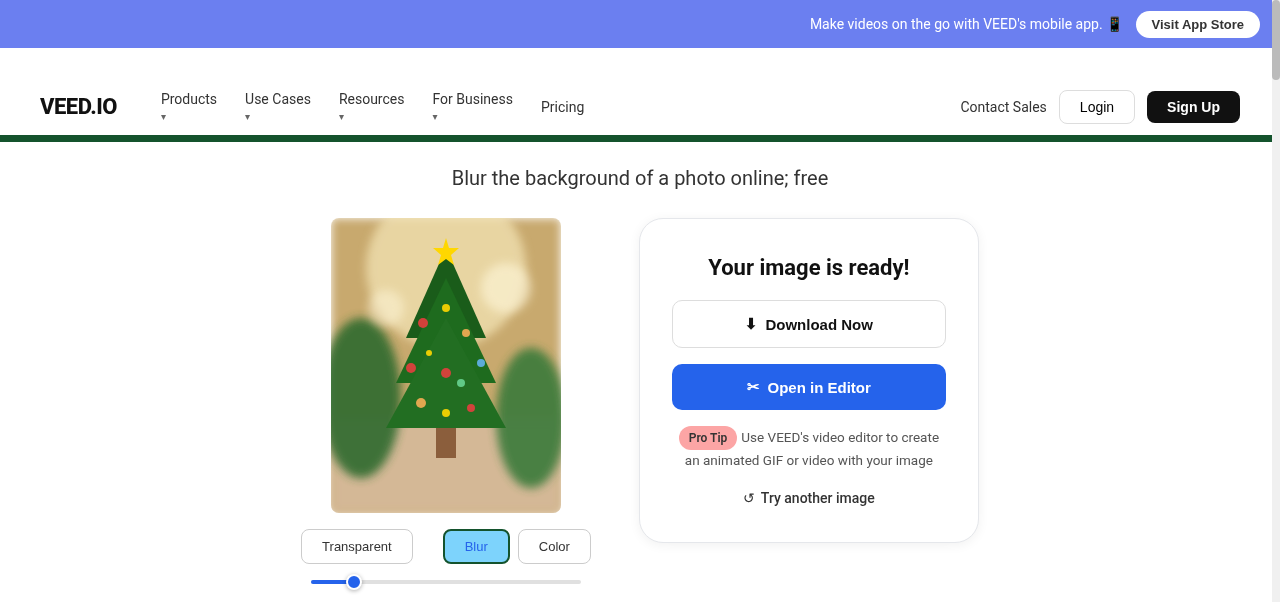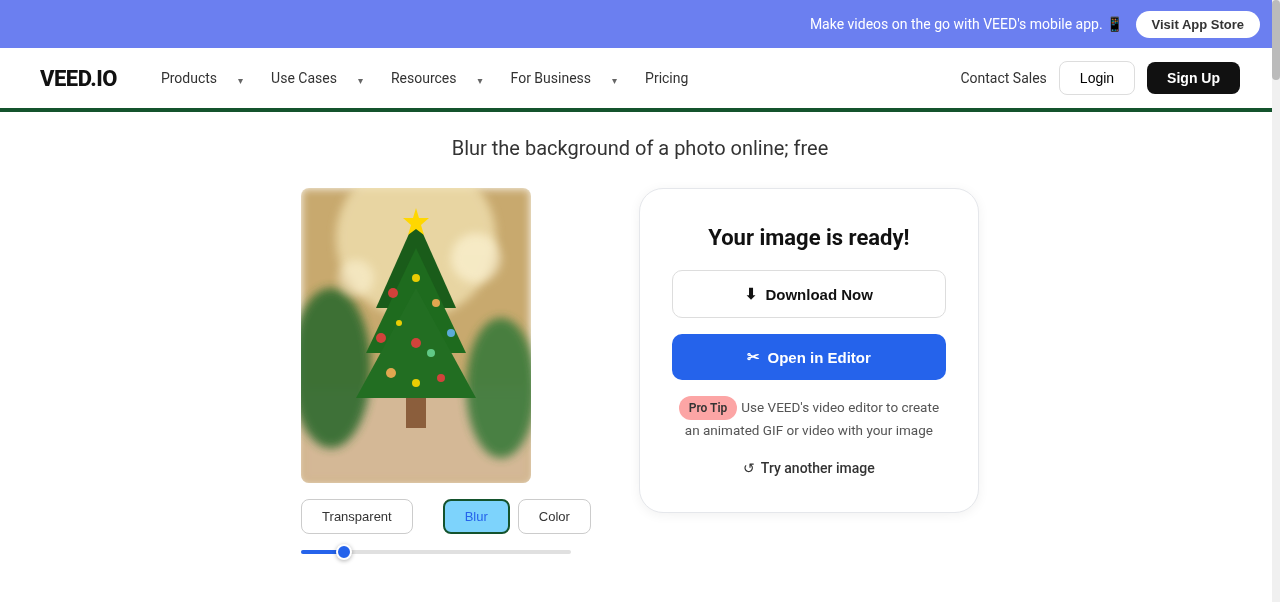--- a/index.html
+++ b/index.html
@@ -29,45 +29,47 @@
       font-weight: 600;
       cursor: pointer;
     }
 
     
     .navbar {
       display: flex;
       align-items: center;
       padding: 0 40px;
       height: 64px;
-      border-bottom: 4px solid #14532d;
+      border-bottom: 7px solid #14532d;
       gap: 0;
+      margin-top: 30px;
     }
     .logo {
       font-size: 22px;
       font-weight: 800;
       color: #111;
       margin-right: 32px;
       letter-spacing: -0.5px;
     }
     .nav-links {
       display: flex;
       align-items: center;
       gap: 4px;
       flex: 1;
     }
     .nav-item {
       display: flex;
-      align-items: flex-end;
-      gap: 21px;
+      align-items: flex-start;
+      gap: 4px;
       padding: 8px 12px;
       font-size: 14px;
       color: #333;
       cursor: pointer;
       border-radius: 6px;
+      flex-direction: column;
     }
     .nav-chevron { font-size: 10px; color: #666; }
     .nav-pricing { padding: 8px 12px; font-size: 14px; color: #333; cursor: pointer; }
     .nav-right {
       display: flex;
       align-items: center;
       gap: 12px;
     }
     .contact-sales { font-size: 14px; color: #333; cursor: pointer; }
     .login-btn {
@@ -106,20 +108,21 @@
       display: flex;
       gap: 48px;
       align-items: flex-start;
       justify-content: center;
     }
 
     
     .left-panel {
       display: flex;
       flex-direction: column;
+      align-items: center;
       gap: 16px;
     }
     .image-container {
       width: 230px;
       height: 295px;
       border-radius: 8px;
       overflow: hidden;
       position: relative;
     }
 

